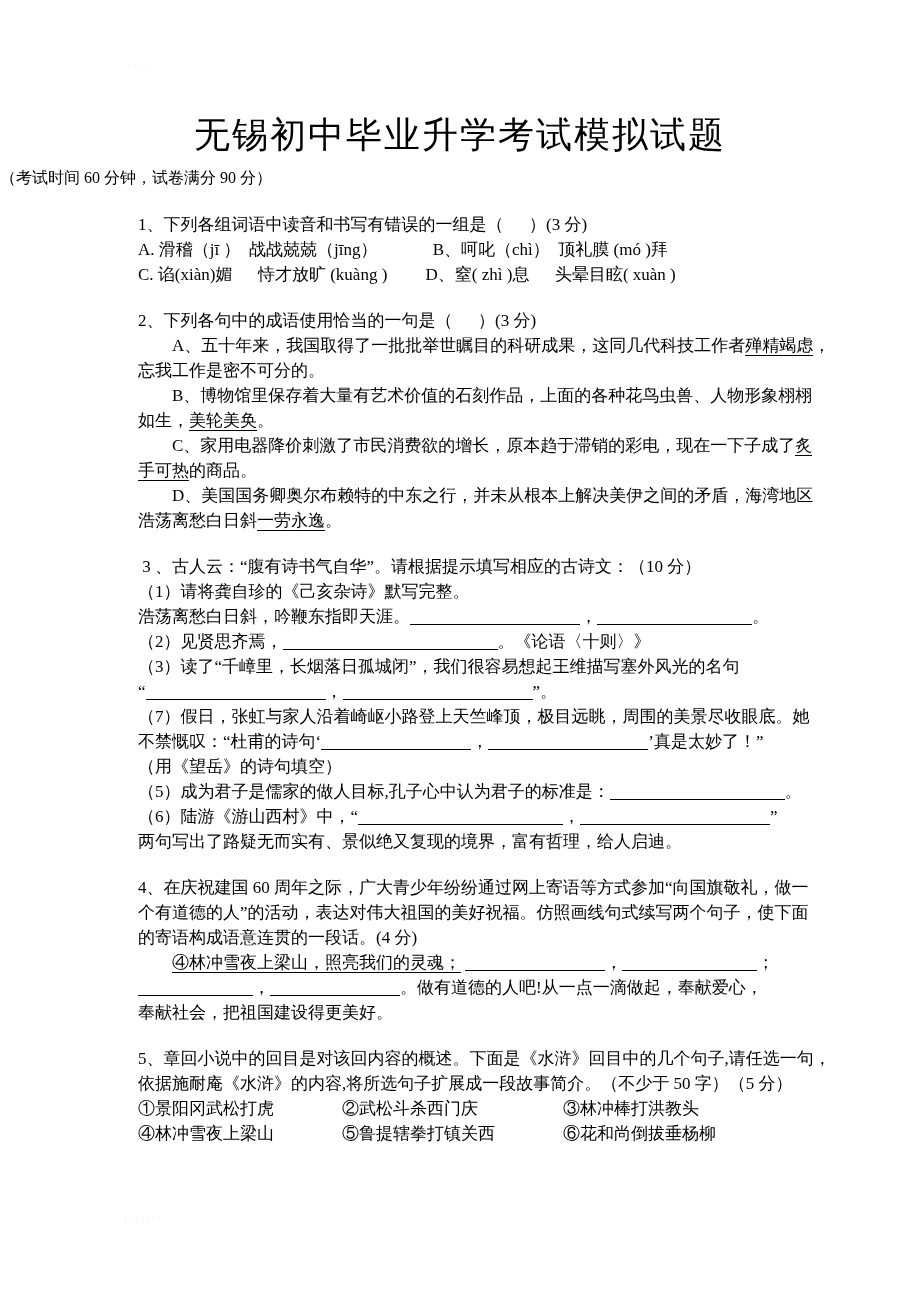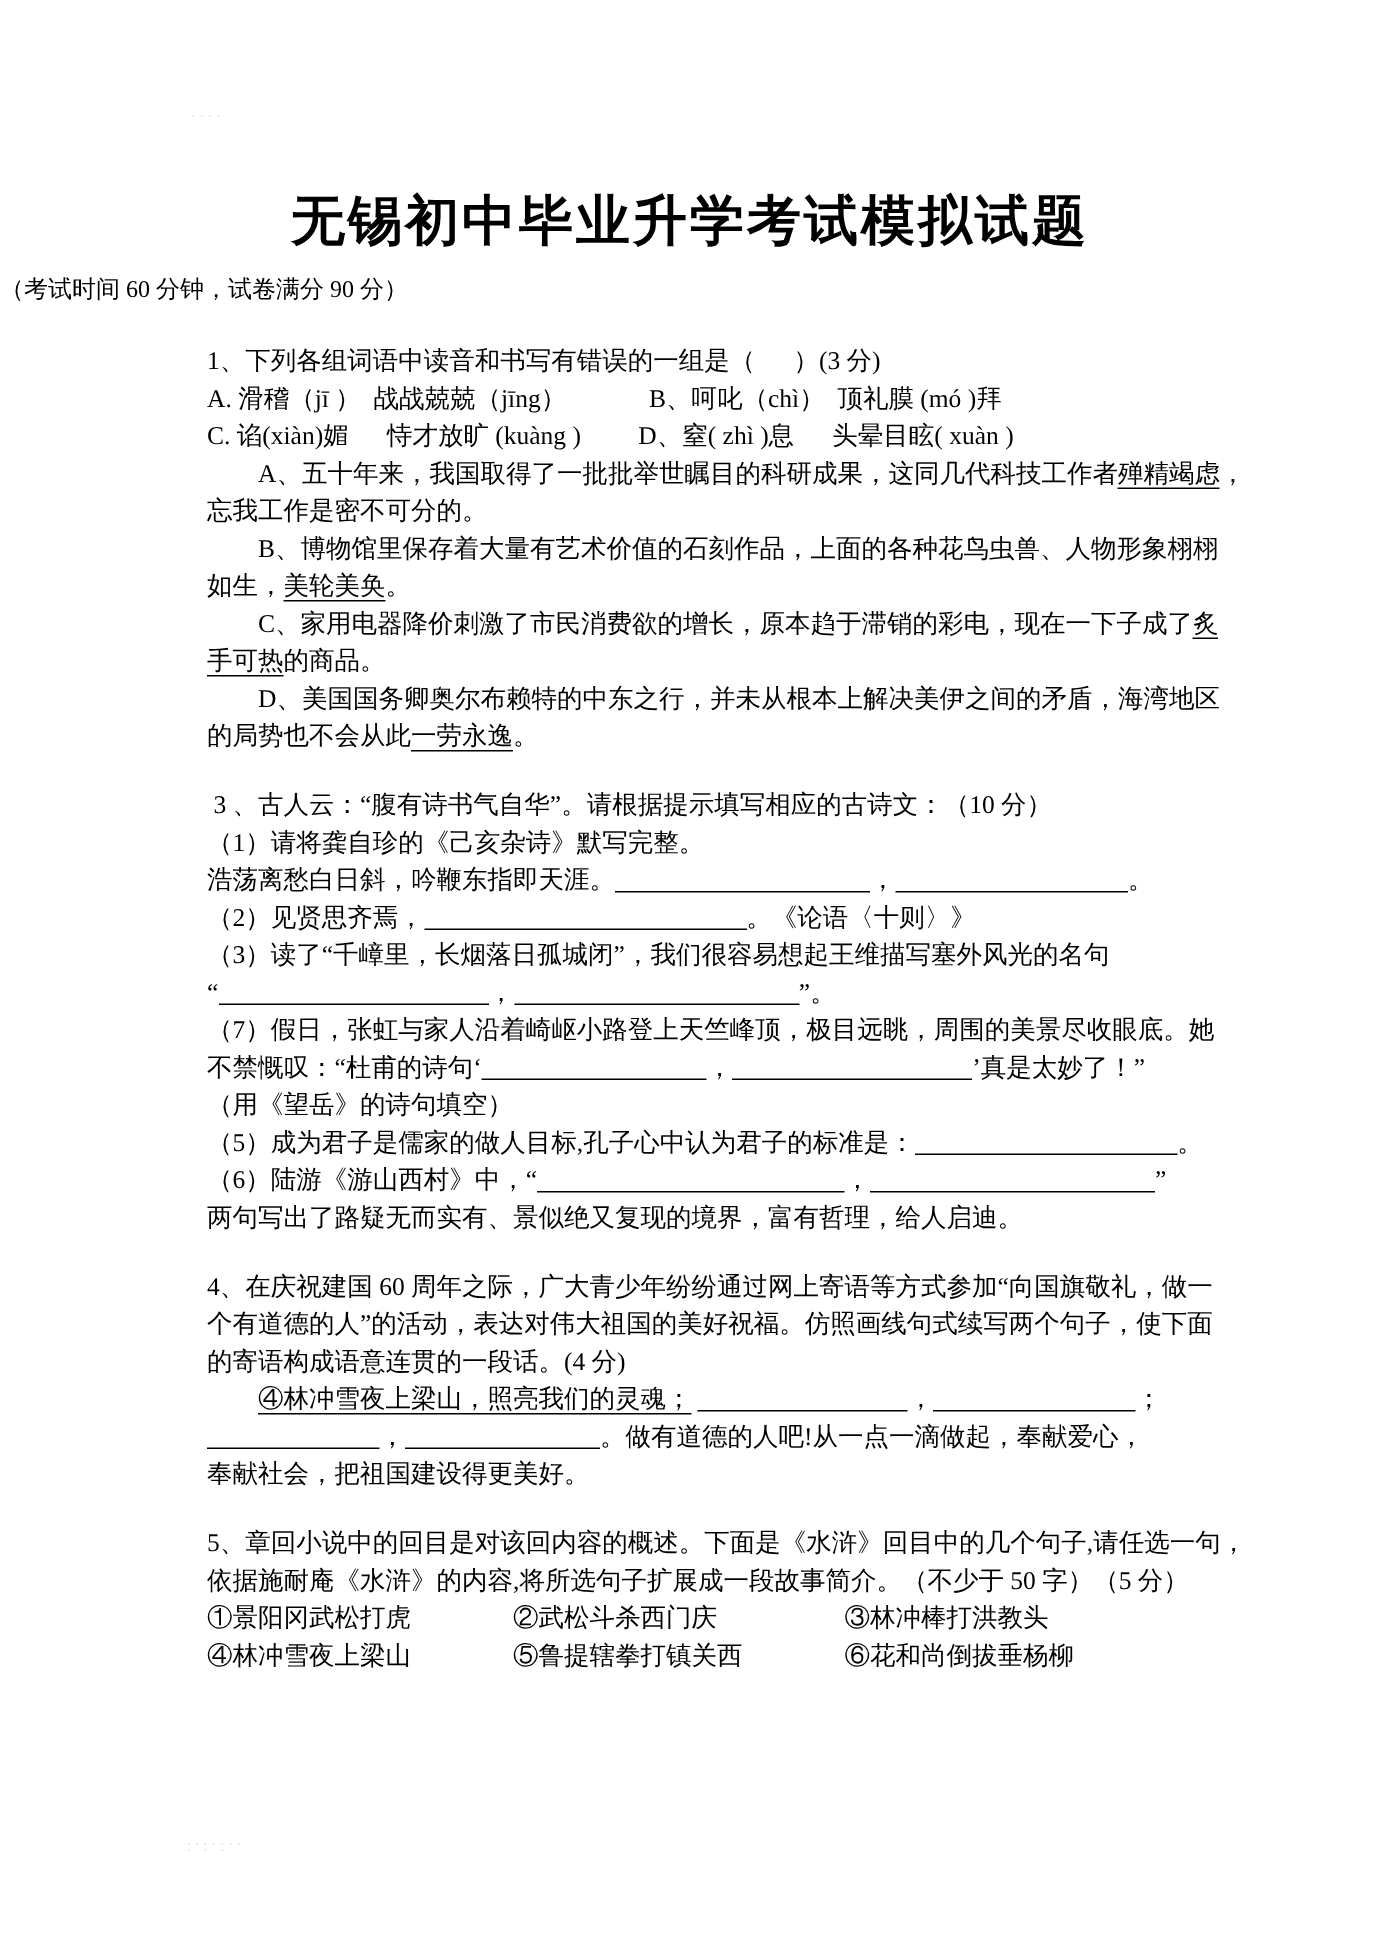--- a/index.html
+++ b/index.html
@@ -2,22 +2,22 @@
 <html><head>
 <meta charset="utf-8">
 <style>
   html,body{margin:0;padding:0;}
   body{
     width:920px;height:1302px;background:#ffffff;overflow:hidden;
     font-family:"Liberation Serif","DejaVu Serif",serif;color:#111;
   }
   .page{position:relative;width:920px;height:1302px;background:#fff;}
   .title{
-    margin:12px;padding-top:112px;height:46px;line-height:46px;
-    text-align:center;font-size:36px;font-weight:700;letter-spacing:2px;color:#000;
+    margin:0;padding-top:112px;height:46px;line-height:46px;
+    text-align:center;font-size:36px;font-weight:400;letter-spacing:2px;color:#000;
   }
   .subtitle{
     margin-top:8px;height:24px;line-height:24px;text-align:left;font-size:16px;color:#000;
   }
   .doc{
     margin:22px 60px 0 138px;font-size:17px;color:#000;
   }
   .line{
     height:25px;line-height:25px;white-space:pre;
   }
@@ -38,28 +38,29 @@
 <body>
 
 <div class="page">
   <div class="wm wm-top">····</div>
   <h1 class="title">无锡初中毕业升学考试模拟试题</h1>
   <div class="subtitle">（考试时间 60 分钟，试卷满分 90 分）</div>
   <div class="doc">
       <div class="line"><span>1、下列各组词语中读音和书写有错误的一组是（      ）(3 分)</span></div>
       <div class="line"><span>A. 滑稽（jī ）  战战兢兢（jīng）　　　 B、呵叱（chì）  顶礼膜 (mó )拜</span></div>
       <div class="line"><span>C. 谄(xiàn)媚　  恃才放旷 (kuàng )　　 D、窒( zhì )息　  头晕目眩( xuàn )</span></div>
+      <div class="line gap"><span>2、下列各句中的成语使用恰当的一句是（      ）(3 分)</span></div>
       <div class="line"><span>　　A、五十年来，我国取得了一批批举世瞩目的科研成果，这同几代科技工作者</span><span class="ul">殚精竭虑</span><span>，</span></div>
       <div class="line"><span>忘我工作是密不可分的。</span></div>
       <div class="line"><span>　　B、博物馆里保存着大量有艺术价值的石刻作品，上面的各种花鸟虫兽、人物形象栩栩</span></div>
       <div class="line"><span>如生，</span><span class="ul">美轮美奂</span><span>。</span></div>
       <div class="line"><span>　　C、家用电器降价刺激了市民消费欲的增长，原本趋于滞销的彩电，现在一下子成了</span><span class="ul">炙</span></div>
       <div class="line"><span class="ul">手可热</span><span>的商品。</span></div>
       <div class="line"><span>　　D、美国国务卿奥尔布赖特的中东之行，并未从根本上解决美伊之间的矛盾，海湾地区</span></div>
-      <div class="line"><span>的局势也不会从此</span><span class="ul">一劳永逸</span><span>。</span></div>
+      <div class="line"><span>浩荡离愁白日斜</span><span class="ul">一劳永逸</span><span>。</span></div>
       <div class="line gap"><span> 3 、古人云：“腹有诗书气自华”。请根据提示填写相应的古诗文：（10 分）</span></div>
       <div class="line"><span>（1）请将龚自珍的《己亥杂诗》默写完整。</span></div>
       <div class="line"><span>浩荡离愁白日斜，吟鞭东指即天涯。</span><span class="blank" style="width: 170px;"></span><span>，</span><span class="blank" style="width: 155px;"></span><span>。</span></div>
       <div class="line"><span>（2）见贤思齐焉，</span><span class="blank" style="width: 215px;"></span><span>。《论语〈十则〉》</span></div>
       <div class="line"><span>（3）读了“千嶂里，长烟落日孤城闭”，我们很容易想起王维描写塞外风光的名句</span></div>
       <div class="line"><span>“</span><span class="blank" style="width: 180px;"></span><span>，</span><span class="blank" style="width: 190px;"></span><span>”。</span></div>
       <div class="line"><span>（7）假日，张虹与家人沿着崎岖小路登上天竺峰顶，极目远眺，周围的美景尽收眼底。她</span></div>
       <div class="line"><span>不禁慨叹：“杜甫的诗句‘</span><span class="blank" style="width: 150px;"></span><span>，</span><span class="blank" style="width: 160px;"></span><span>’真是太妙了！”</span></div>
       <div class="line"><span>（用《望岳》的诗句填空）</span></div>
       <div class="line"><span>（5）成为君子是儒家的做人目标,孔子心中认为君子的标准是：</span><span class="blank" style="width: 175px;"></span><span>。</span></div>

